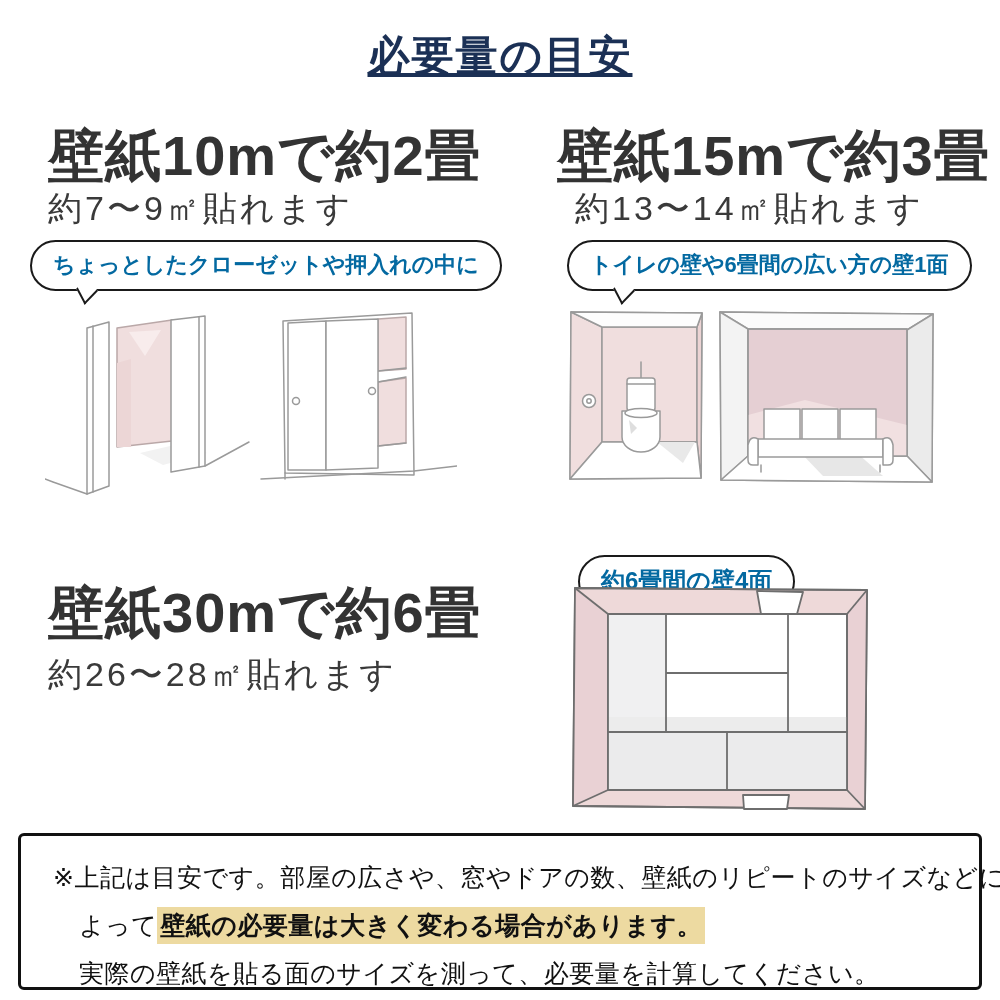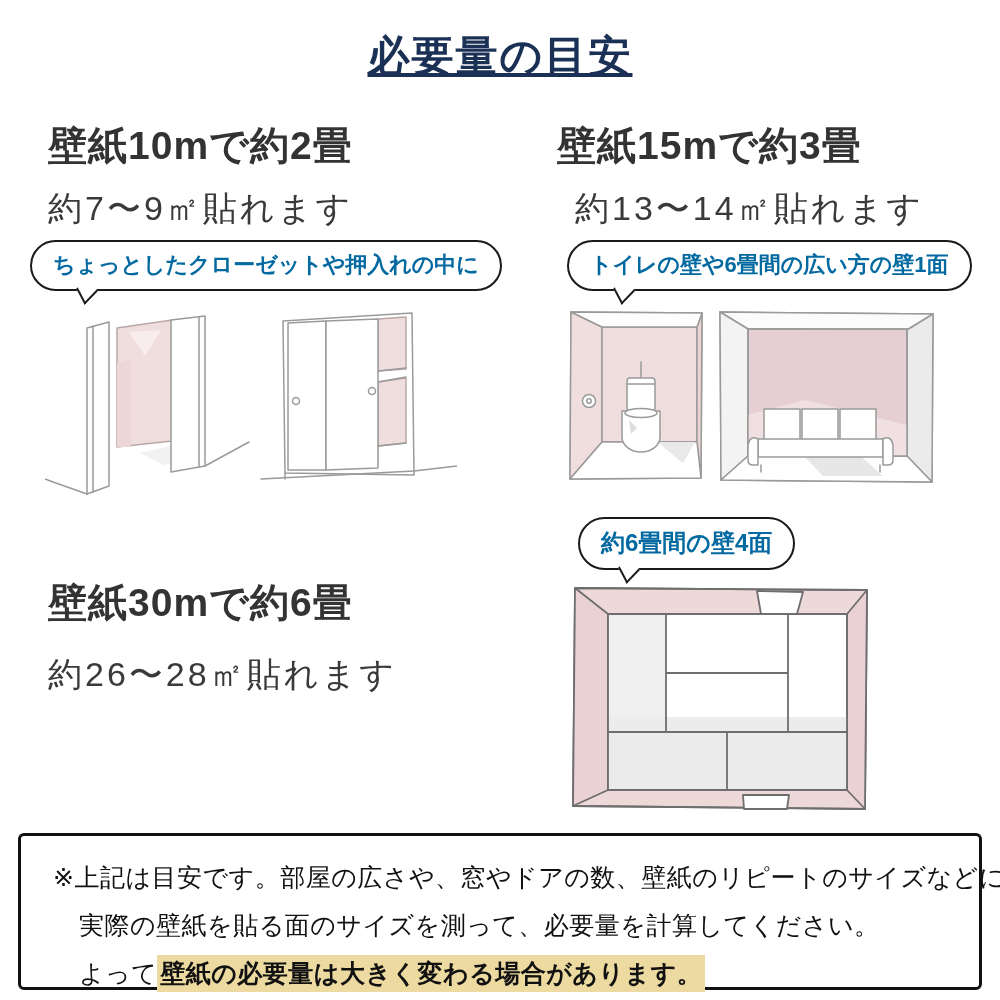--- a/index.html
+++ b/index.html
@@ -9,39 +9,39 @@
     color:#3a3a3a;overflow:hidden;
   }
   .abs{position:absolute;}
   
   .page-title{
     top:28px;left:0;width:1000px;text-align:center;
     font-size:42px;font-weight:700;color:#1b3055;letter-spacing:2px;text-decoration:underline;
   }
   
   .sec-heading{
-    font-size:39px;font-weight:700;color:#333333;letter-spacing:1px;line-height:1.1;
+    font-size:56px;font-weight:700;color:#333333;letter-spacing:1px;line-height:1.1;
   }
   .sec-sub{
     font-size:34px;font-weight:500;color:#3a3a3a;letter-spacing:3px;
   }
   
   .bubble{
     position:absolute;display:inline-block;background:#fff;
     border:2.5px solid #1a1a1a;border-radius:30px;
     padding:8px 21px 9px 21px;
     font-weight:700;color:#0369a1;white-space:nowrap;
   }
   .bubble::before{
     content:"";position:absolute;bottom:-10px;width:16px;height:16px;background:#fff;
     border-right:2.5px solid #1a1a1a;border-bottom:2.5px solid #1a1a1a;
     transform:rotate(62deg) skew(18deg);
   }
   .bubble-small{font-size:22px;}
-  .bubble-mid{font-size:24px;}
+  .bubble-mid{font-size:24px;margin-top:38px;}
   .tail-left::before{left:46px;}
   .tail-mid::before{left:40px;}
   
   .note-box{
     left:18px;top:833px;width:964px;height:157px;
     border:3px solid #111;border-radius:6px;background:#fff;
     box-sizing:border-box;padding:17px 20px 0 58px;
   }
   .note-line{font-size:25px;color:#111;line-height:48px;letter-spacing:0.5px;white-space:nowrap;}
   .note-line1{text-indent:-26px;}
@@ -167,15 +167,15 @@
     <line x1="96" y1="91" x2="218" y2="91"></line>
     <line x1="38" y1="150" x2="277" y2="150"></line>
     <line x1="157" y1="150" x2="157" y2="208"></line>
     <polygon points="187,9 233,10 227,32 191,32" fill="#fff"></polygon>
     <polygon points="173,213 219,213 217,227 174,227" fill="#fff"></polygon>
   </g>
 </svg>
 
 <div class="abs note-box">
   <div class="note-line note-line1">※上記は目安です。部屋の広さや、窓やドアの数、壁紙のリピートのサイズなどに</div>
+  <div class="note-line"><span>よって</span><span class="hl">壁紙の必要量は大きく変わる場合があります。</span></div>
   <div class="note-line">実際の壁紙を貼る面のサイズを測って、必要量を計算してください。</div>
-  <div class="note-line"><span>よって</span><span class="hl">壁紙の必要量は大きく変わる場合があります。</span></div>
 </div>
 
 </body></html>

